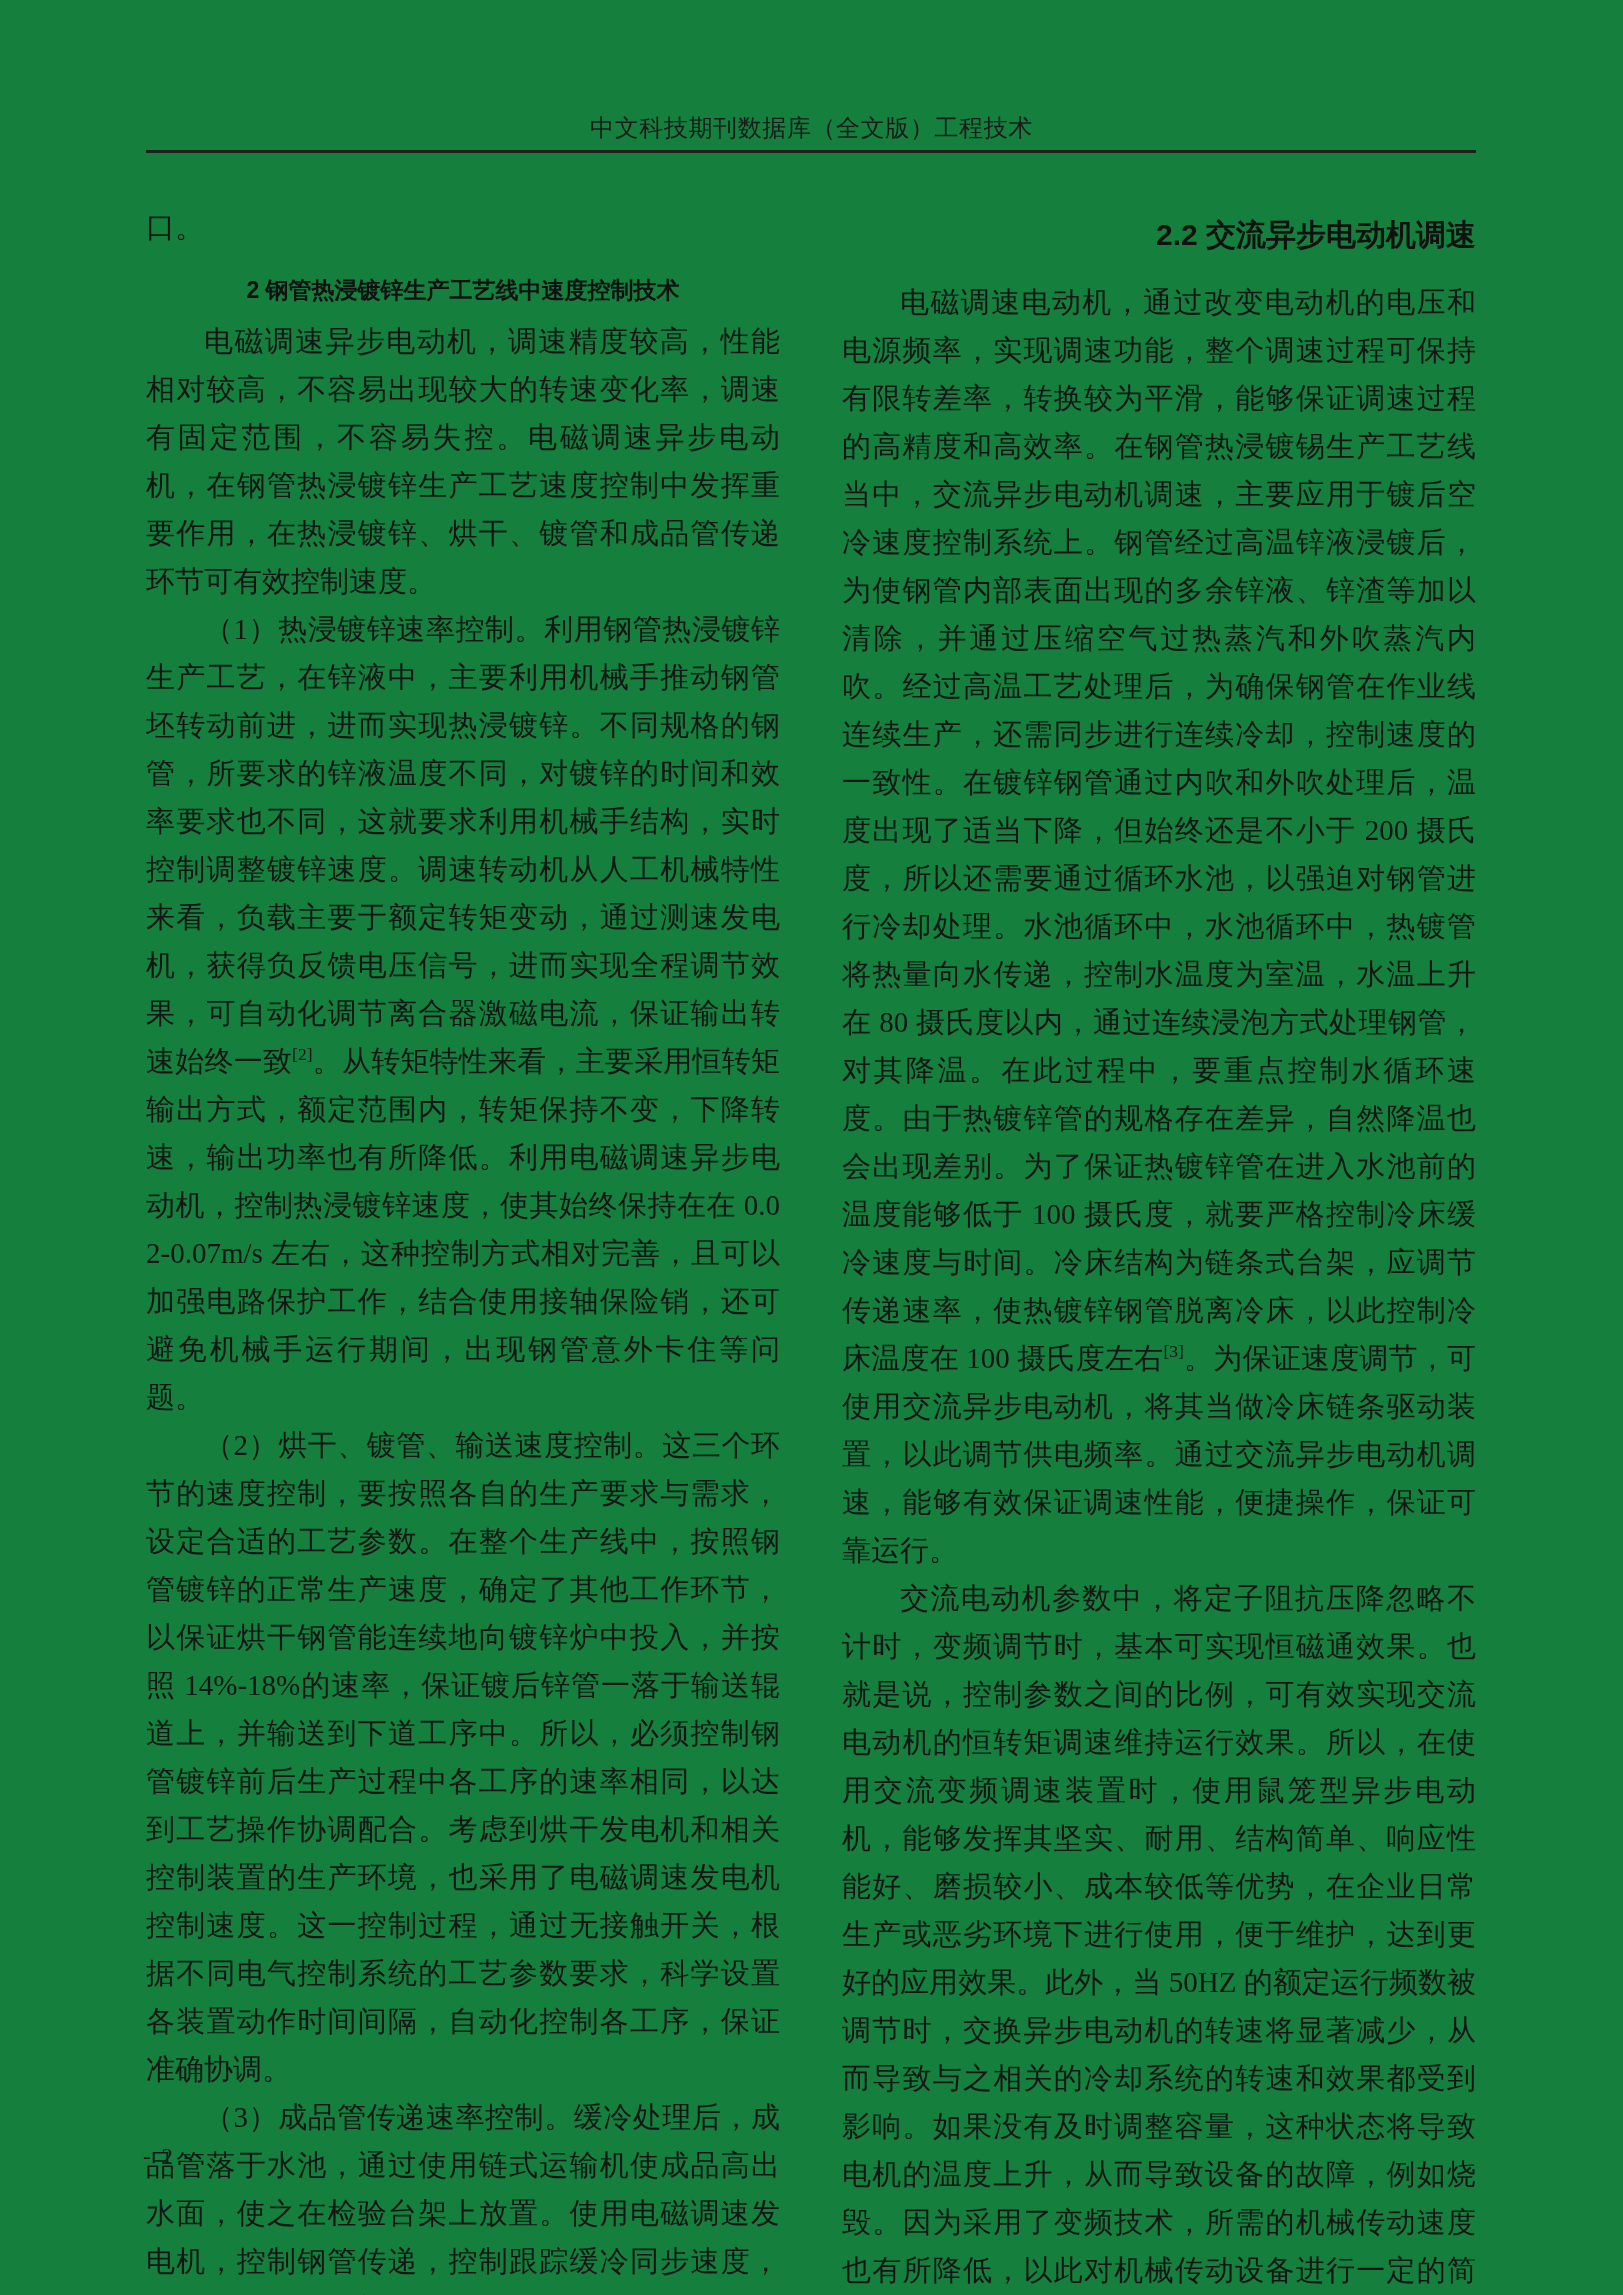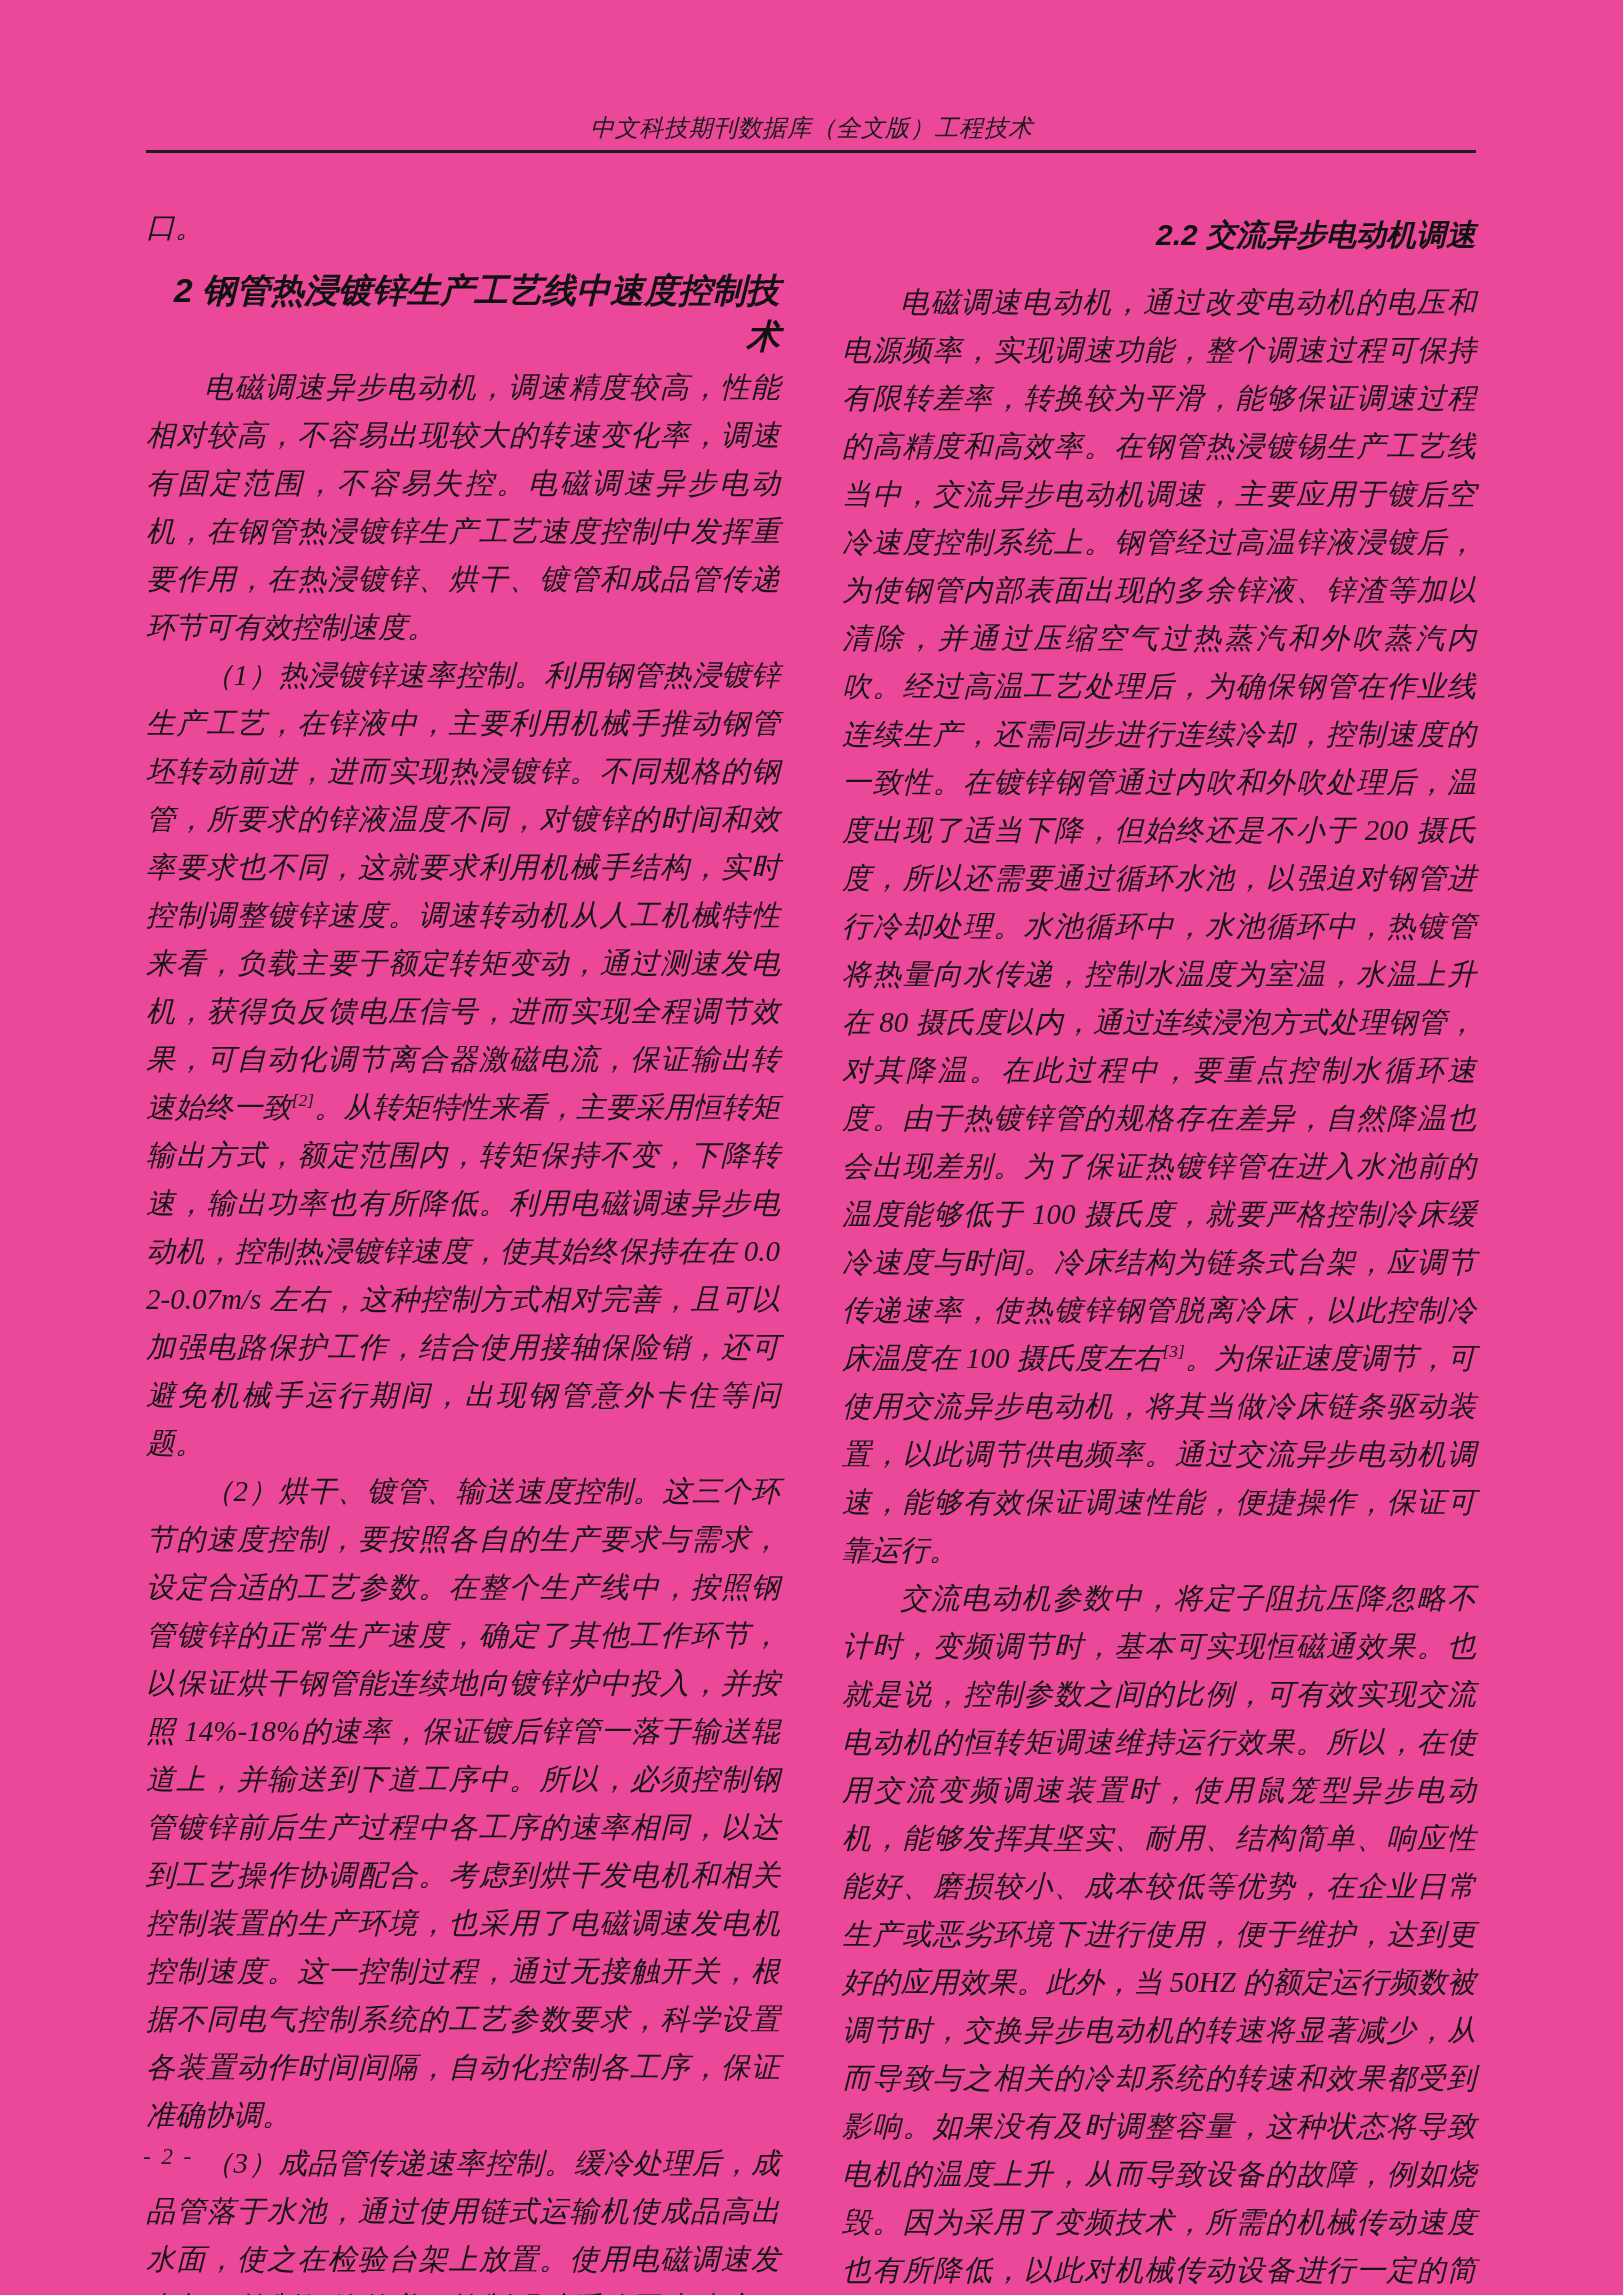--- a/index.html
+++ b/index.html
@@ -4,25 +4,24 @@
 <style>
   html, body {
     margin: 0;
     padding: 0;
     background: #ffffff;
   }
   .page {
     position: relative;
     width: 1623px;
     height: 2295px;
-    background: #ec4899;
+    background: #15803d;
     color: #151515;
     font-family: "Liberation Serif", "DejaVu Serif", serif;
     overflow: hidden;
-    font-style: italic;
   }
   .header-title {
     position: absolute;
     top: 112px;
     left: 0;
     width: 100%;
     text-align: center;
     font-size: 24px;
     letter-spacing: 0.6px;
     color: #1a1a1a;
@@ -47,25 +46,25 @@
     margin: 0;
     font-size: 29px;
     line-height: 48px;
     text-indent: 2em;
     word-break: break-all;
   }
   .no-indent { text-indent: 0; }
   .heading-l1 {
     font-family: "Liberation Sans", "DejaVu Sans", sans-serif;
     font-weight: 700;
-    font-size: 34px;
+    font-size: 23px;
     line-height: 46px;
     margin: 16.4px 0 3.5px 0;
     text-indent: 0;
-    text-align: right;
+    text-align: center;
     color: #111111;
   }
   .heading-l2 {
     font-family: "Liberation Sans", "DejaVu Sans", sans-serif;
     font-weight: 700;
     font-size: 30px;
     line-height: 46px;
     margin: 15px 0 13px 0;
     text-indent: 0;
     text-align: left;

